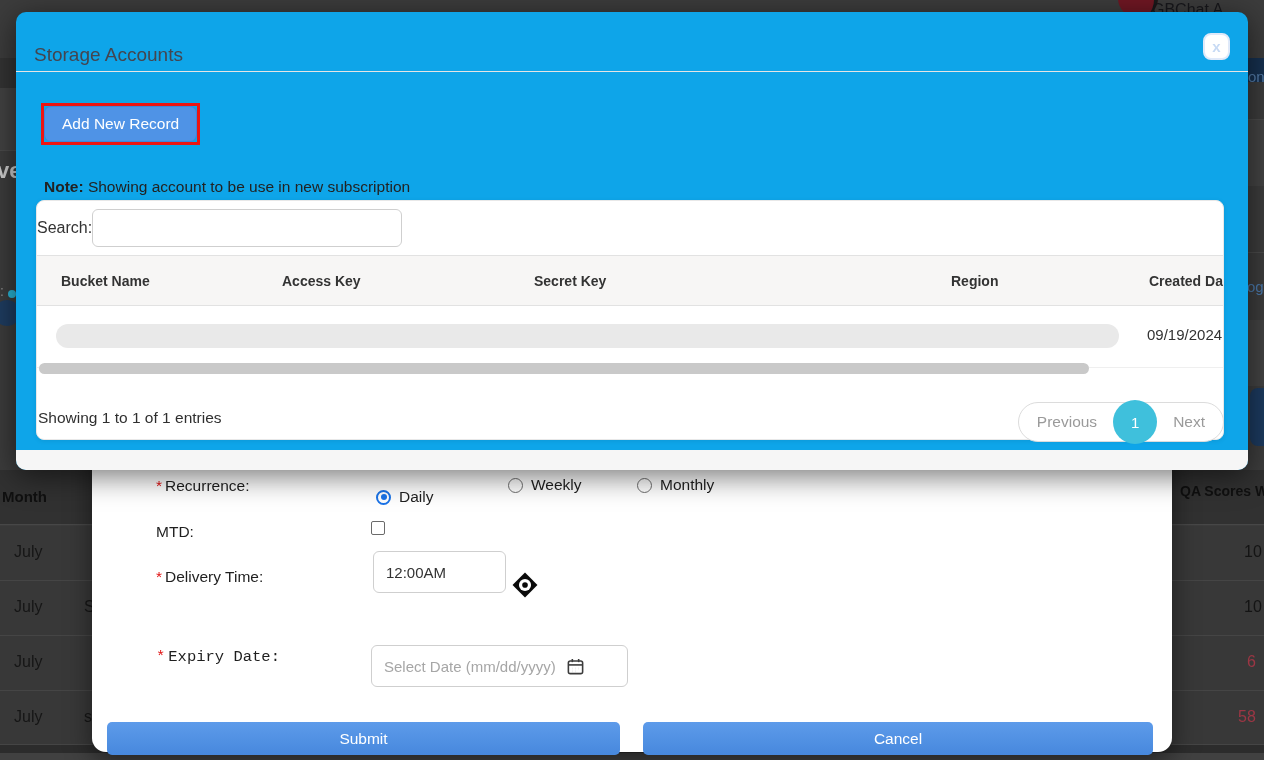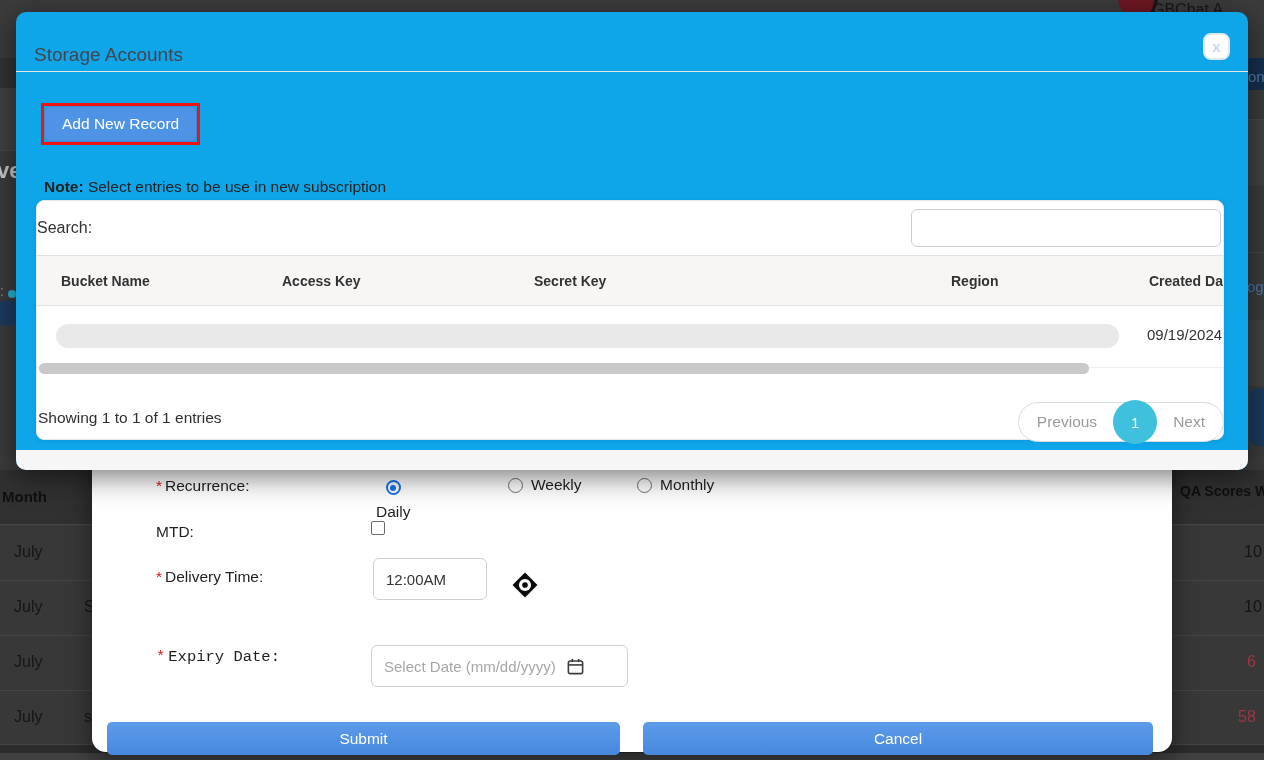--- a/index.html
+++ b/index.html
@@ -7,21 +7,21 @@
   body { font-family:"Liberation Sans", sans-serif; }
   .stage { position:relative; width:1264px; height:760px; overflow:hidden; background:#3c3c3c; }
 
   
   .bg { position:absolute; inset:0; }
   .bg-band { position:absolute; }
   .brand-logo { position:absolute; left:1118px; top:-22px; width:40px; height:40px; border-radius:50%;
                 background:#6f1723; box-shadow:-6px 2px 0 -2px #1a1a1a inset; }
   .brand-text { position:absolute; left:1152px; top:1px; font-size:16px; color:#17171b; white-space:nowrap; }
   .frag-ve { position:absolute; left:-3px; top:158px; font-size:22px; font-weight:bold; color:#cccccc; }
-  .frag-on { position:absolute; left:1248px; top:58px; width:16px; height:32px; background:#16304f; color:#547ca8;
+  .frag-on { position:absolute; left:1248px; top:58px; width:16px; height:24px; background:#16304f; color:#547ca8;
              font-size:15px; line-height:38px; overflow:hidden; }
   .frag-og { position:absolute; left:1247px; top:278px; font-size:15px; color:#4b79ab; }
   .frag-navy-btn { position:absolute; left:1250px; top:388px; width:14px; height:58px; background:#1c3a5f; border-radius:8px 0 0 8px; }
   .frag-cyan-dot { position:absolute; left:8px; top:290px; width:8px; height:8px; border-radius:50%; background:#29b6d8; }
   .frag-colon { position:absolute; left:0px; top:283px; font-size:14px; color:#8a8a8a; }
   .frag-navy-circle { position:absolute; left:-6px; top:300px; width:26px; height:26px; border-radius:50%; background:#1e3c60; }
   .hairline { position:absolute; height:1px; background:#4a4a4a; }
 
   
   .bgt-header { position:absolute; top:470px; height:55px; background:#313131; border-bottom:1px solid #474747; }
@@ -61,21 +61,21 @@
   .sm-close { position:absolute; right:18px; top:21px; width:27px; height:27px; border:2px solid #dfe9f9; border-radius:8px;
               color:#c7daf4; font-size:15px; font-weight:bold; display:flex; align-items:center; justify-content:center;
               background:#fff; cursor:pointer; }
   .add-wrap { position:absolute; left:25px; top:91px; border:3px solid #ee1411; }
   .add-btn { display:block; background:#4f93e6; color:#fff; border:1px solid #3f85da; border-radius:7px;
              font-size:15.5px; padding:8px 17px; font-family:"Liberation Sans",sans-serif; cursor:pointer; }
   .sm-note { position:absolute; left:28px; top:166px; font-size:15.5px; color:#222; }
   .sm-note b { font-weight:bold; }
   .sm-panel { position:absolute; left:20px; top:188px; width:1188px; height:240px; border:1px solid #e8e8e8;
               border-radius:8px; background:#fff; box-shadow:0 1px 5px rgba(0,0,0,.08); overflow:hidden; }
-  .search-row { position:relative; height:54px; display:flex; align-items:center; justify-content:space-between; padding-right:2px; }
+  .search-row { position:relative; height:54px; display:flex; align-items:center; justify-content:flex-start; padding-right:2px; }
   .search-label { font-size:16px; color:#333; }
   .search-input { width:310px; height:38px; border:1px solid #cfcfcf; border-radius:6px; font-size:15px; padding:0 10px;
                   font-family:"Liberation Sans",sans-serif; color:#333; outline:none; }
   .thead { display:flex; height:51px; background:#f7f6f5; border-top:1px solid #e2e2e2; border-bottom:1px solid #e2e2e2; width:1360px; }
   .th { font-size:14px; font-weight:bold; color:#333; line-height:51px; padding-left:24px; white-space:nowrap; }
   .th:nth-child(1){width:221px;} .th:nth-child(2){width:252px;} .th:nth-child(3){width:417px;}
   .th:nth-child(4){width:198px;} .th:nth-child(5){width:272px;}
   .trow { position:relative; height:62px; border-bottom:1px solid #efefef; }
   .redact-pill { position:absolute; left:19px; top:18px; width:1063px; height:24px; border-radius:12px; background:#e9e9e9; }
   .created-cell { position:absolute; left:1110px; top:20px; font-size:15px; color:#333; white-space:nowrap; }
@@ -151,40 +151,40 @@
 
     <div class="bg-bottom1"></div>
     <div class="bg-bottom2"></div>
   </div>
 
   <div class="form-modal">
 
     <div class="f-label" style="top:37px;">
       <span class="req">*</span><span>Recurrence:</span>
     </div>
-    <div class="radio-item" style="left:284px;top:40px;flex-direction:column;">
+    <div class="radio-item" style="left:284px;top:48px;">
       <span class="radio checked"></span>
       <span>Daily</span>
     </div>
     <div class="radio-item" style="left:416px;top:36px;">
       <span class="radio"></span>
       <span>Weekly</span>
     </div>
     <div class="radio-item" style="left:545px;top:36px;">
       <span class="radio"></span>
       <span>Monthly</span>
     </div>
 
     <div class="f-label" style="top:83px;">MTD:</div>
     <span class="checkbox" style="left:279px;top:81px;"></span>
 
     <div class="f-label" style="top:128px;">
       <span class="req">*</span><span>Delivery Time:</span>
     </div>
-    <div class="f-input" style="left:281px;top:118px;width:114px;">
+    <div class="f-input" style="left:281px;top:111px;width:133px;">
       <span>12:00AM</span>
     </div>
     <span class="time-icon" style="left:420px;top:132px;">
       <svg width="26" height="26" viewBox="0 0 24 24">
         <path d="M12 0.5 L23.5 12 L12 23.5 L0.5 12 Z" fill="#0a0a0a"></path>
         <circle cx="12" cy="12" r="5.6" fill="#ffffff"></circle>
         <circle cx="12" cy="12" r="2.6" fill="#0a0a0a"></circle>
       </svg>
     </span>
 
@@ -218,21 +218,21 @@
     <div class="sm-header">
       <div class="sm-title">Storage Accounts</div>
       <div class="sm-close">x</div>
     </div>
 
     <div class="add-wrap">
       <button class="add-btn">Add New Record</button>
     </div>
 
     <div class="sm-note">
-      <b>Note:</b><span> Select entries to be use in new subscription</span>
+      <b>Note:</b><span> Showing account to be use in new subscription</span>
     </div>
 
     <div class="sm-panel">
       <div class="search-row">
         <span class="search-label">Search:</span>
         <input class="search-input" type="text" value="" style="">
       </div>
       <div class="thead">
         <div class="th">Bucket Name</div>
         <div class="th">Access Key</div>

